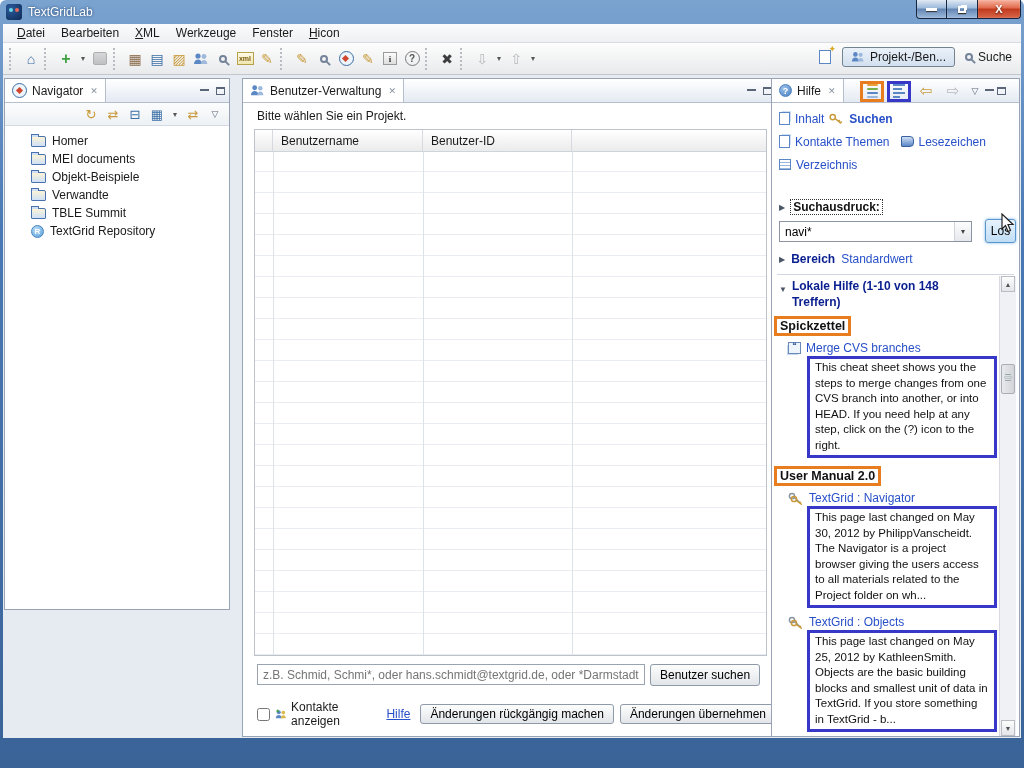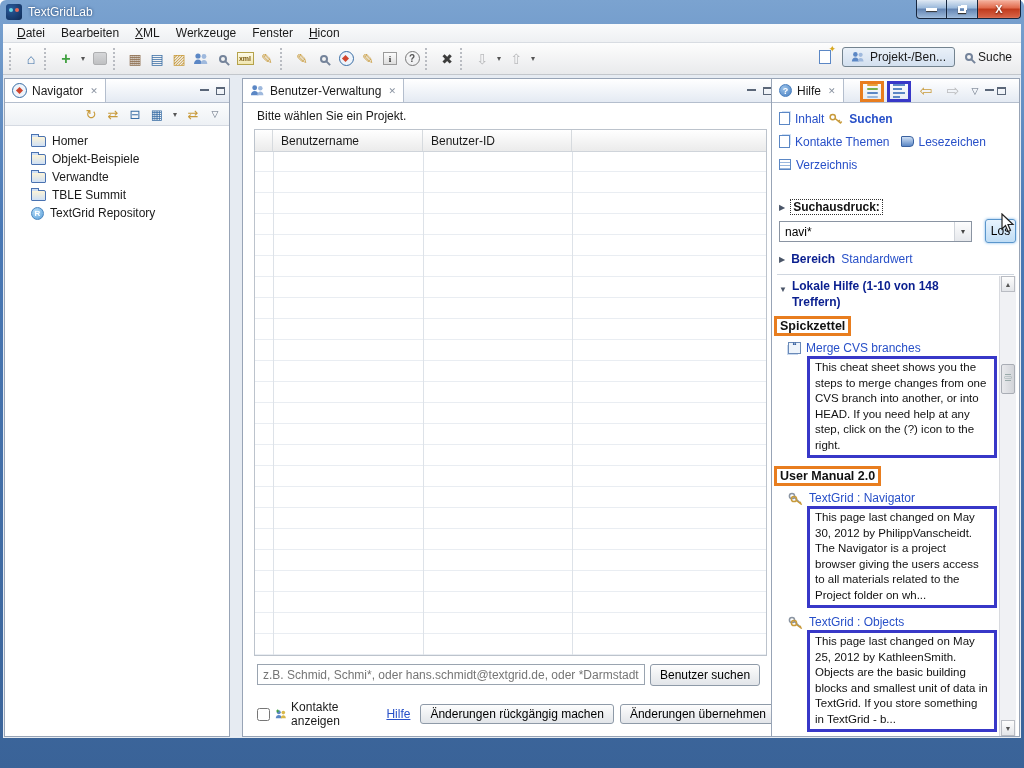--- a/index.html
+++ b/index.html
@@ -43,21 +43,21 @@
   .mag::after { content:''; position:absolute; width:6px; height:2px; background:#74839a; transform:rotate(45deg); right:-5px; bottom:-3px; }
   .compass { width:15px; height:15px; border:1.5px solid #3a6ea5; border-radius:50%; background:#eef4fb; position:relative; }
   .compass::before { content:''; position:absolute; left:3.5px; top:3.5px; width:5px; height:5px; background:#d0452e; transform:rotate(45deg); }
   .persons { display:inline-block; }
   
   .persp-bar { position:absolute; right:8px; top:46px; display:flex; align-items:center; gap:6px; }
   .persp-btn { display:flex; align-items:center; gap:5px; border:1px solid #73838f; border-radius:3px; background:linear-gradient(#eaf1f9,#d3e0ef); padding:2px 8px; }
   .persp-flat { display:flex; align-items:center; gap:5px; padding:2px 4px; }
   
   .panel { position:absolute; background:#fff; border:1px solid #98a4b6; overflow:hidden; }
-  .panel-nav { left:4px; top:78px; width:226px; height:659px; }
+  .panel-nav { left:4px; top:78px; width:226px; height:532px; }
   .panel-center { left:233px; top:78px; width:535px; height:659px;margin-left:9px; }
   .panel-help { left:771px; top:78px; width:249px; height:659px; }
   .workspace-bg { position:absolute; left:3px; right:3px; top:75px; bottom:30px; background:#e6ebf2; }
   .tabbar { height:24px; background:linear-gradient(#ffffff,#e4eaf3); border-bottom:1px solid #b4becd; display:flex; align-items:stretch; position:relative; }
   .tab { display:flex; align-items:center; gap:5px; padding:0 7px; background:#fff; border-right:1px solid #b4becd; font-size:12px; }
   .tab-close { color:#8a93a1; font-size:9px; font-weight:bold; padding-left:2px; }
   .panel-btns { position:absolute; right:4px; top:0; height:24px; display:flex; align-items:center; gap:7px; }
   .pb-min { width:9px; height:3px; border-bottom:2px solid #5a6678; margin-top:-4px; }
   .pb-max { width:9px; height:8px; border:1px solid #5a6678; border-top:2px solid #5a6678; }
   
@@ -251,20 +251,24 @@
       <span class="nti c-gold">⇄</span>
       <span class="nti" style="color:#5a6678;font-size:9px">▽</span>
     </div>
     <div class="tree">
       <div class="tree-item">
           <span class="folder-icon"></span>
           <span>Homer</span>
         </div>
       <div class="tree-item">
           <span class="folder-icon"></span>
+          <span>MEI documents</span>
+        </div>
+      <div class="tree-item">
+          <span class="folder-icon"></span>
           <span>Objekt-Beispiele</span>
         </div>
       <div class="tree-item">
           <span class="folder-icon"></span>
           <span>Verwandte</span>
         </div>
       <div class="tree-item">
           <span class="folder-icon"></span>
           <span>TBLE Summit</span>
         </div>

